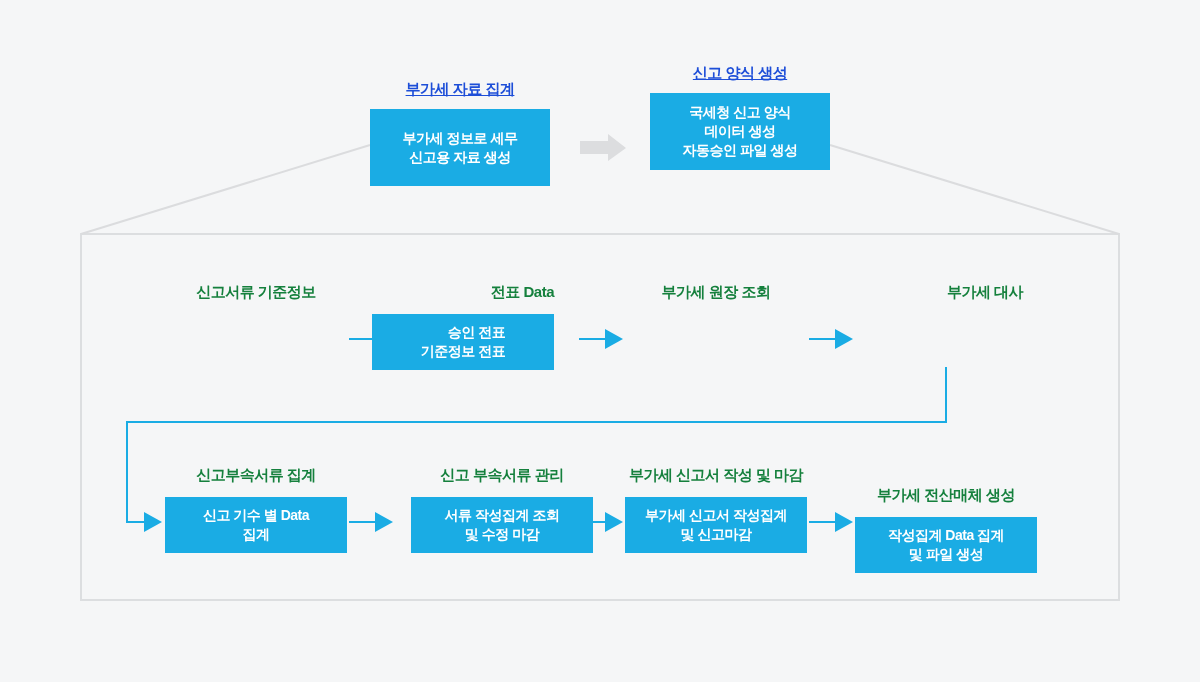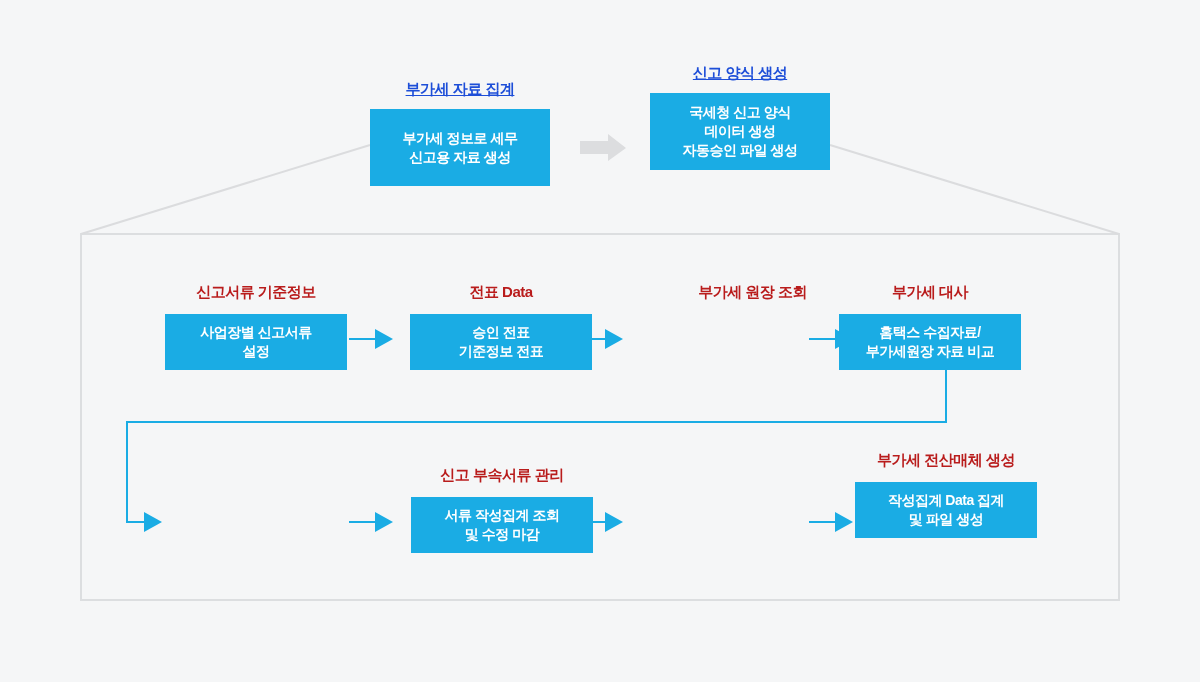--- a/index.html
+++ b/index.html
@@ -32,21 +32,21 @@
   }
   .step {
     position: absolute;
     width: 182px;
     text-align: center;
     z-index: 2;
   }
   .step-label {
     font-size: 15px;
     font-weight: bold;
-    color: #b91c1c;
+    color: #15803d;
     letter-spacing: -0.5px;
     margin-bottom: 12px;
     white-space: nowrap;
   }
   .step-label.accent { color: #1d4ed8; text-decoration: underline; }
   .step-box {
     background: #1aace4;
     color: #ffffff;
     font-size: 14px;
     font-weight: bold;
@@ -59,28 +59,28 @@
     width: 182px;
   }
   .step-box.h-tall { height: 77px; width: 180px; }
   .step-box.h-row { height: 56px; }
   
   .step.top-left  { left: 370px; top: 80px; width: 180px; }
   .step.top-right { left: 650px; top: 64px; width: 180px; }
   .step.top-left .step-label, .step.top-right .step-label { margin-bottom: 10px; }
   
   .step.r1c1 { left: 165px; top: 283px; }
-  .step.r1c2 { left: 410px; top: 283px; }
-  .step.r1c3 { left: 625px; top: 283px; text-align: right; }
-  .step.r1c4 { left: 839px; top: 283px; }
+  .step.r1c2 { left: 372px; top: 283px; text-align: right; }
+  .step.r1c3 { left: 625px; top: 283px; }
+  .step.r1c4 { left: 894px; top: 283px; }
   
   .step.r2c1 { left: 165px; top: 466px; }
   .step.r2c2 { left: 411px; top: 466px; }
   .step.r2c3 { left: 625px; top: 466px; }
-  .step.r2c4 { left: 855px; top: 451px; }
+  .step.r2c4 { left: 855px; top: 486px; }
 </style>
 </head>
 <body>
 
 <div class="canvas">
 
   <div class="detail-frame"></div>
 
   <svg class="connectors" viewBox="0 0 1200 682">
     <defs>
@@ -113,41 +113,47 @@
 
   <div class="step top-right">
     <div class="step-label accent">신고 양식 생성</div>
     <div class="step-box h-tall">국세청 신고 양식
 데이터 생성
 자동승인 파일 생성</div>
   </div>
 
   <div class="step r1c1">
     <div class="step-label">신고서류 기준정보</div>
-    <div class="step-box h-row">사업장별 신고서류
-설정</div>
   </div>
   <div class="step r1c2">
     <div class="step-label">전표 Data</div>
     <div class="step-box h-row">승인 전표
 기준정보 전표</div>
   </div>
   <div class="step r1c3">
     <div class="step-label">부가세 원장 조회</div>
   </div>
   <div class="step r1c4">
     <div class="step-label">부가세 대사</div>
-    <div class="step-box h-row">홈택스 수집자료/
-부가세원장 자료 비교</div>
   </div>
 
+  <div class="step r2c1">
+    <div class="step-label">신고부속서류 집계</div>
+    <div class="step-box h-row">신고 기수 별 Data
+집계</div>
+  </div>
   <div class="step r2c2">
     <div class="step-label">신고 부속서류 관리</div>
     <div class="step-box h-row">서류 작성집계 조회
 및 수정 마감</div>
+  </div>
+  <div class="step r2c3">
+    <div class="step-label">부가세 신고서 작성 및 마감</div>
+    <div class="step-box h-row">부가세 신고서 작성집계
+및 신고마감</div>
   </div>
   <div class="step r2c4">
     <div class="step-label">부가세 전산매체 생성</div>
     <div class="step-box h-row">작성집계 Data 집계
 및 파일 생성</div>
   </div>
 
 </div>
 
 </body></html>

